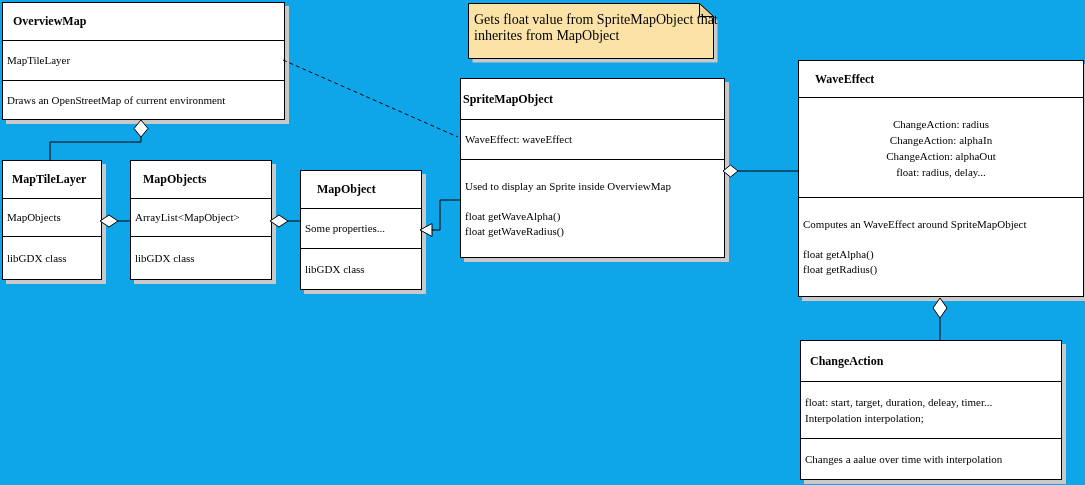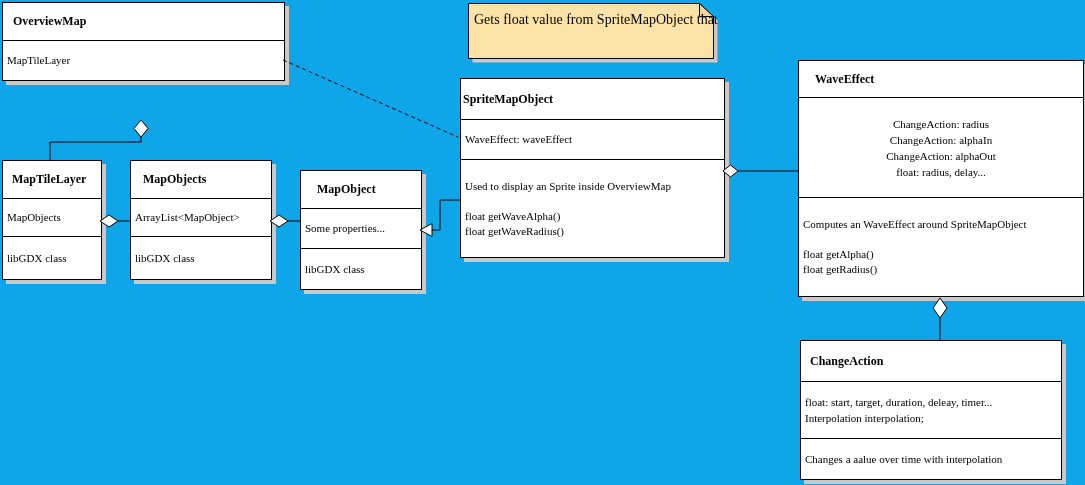--- a/index.html
+++ b/index.html
@@ -65,20 +65,23 @@
 
 <div class="canvas">
 
   <div class="uml-class" style="left:2px; top:2px; width:281px;">
     <div class="sect" style="height:37px;">
       <div class="title-row" style="padding-left:10px;">OverviewMap</div>
     </div>
     <div class="sect" style="height:39px;">
       <div class="row">MapTileLayer</div>
     </div>
+    <div class="sect" style="height:38px;">
+      <div class="row">Draws an OpenStreetMap of current environment</div>
+    </div>
   </div>
 
   <div class="uml-class" style="left:2px; top:160px; width:98px;">
     <div class="sect" style="height:37px;">
       <div class="title-row" style="padding-left:9px;">MapTileLayer</div>
     </div>
     <div class="sect" style="height:37px;">
       <div class="row">MapObjects</div>
     </div>
     <div class="sect" style="height:42px;">
@@ -157,20 +160,21 @@
   </div>
 
   <div class="note">
     <svg width="252" height="62">
       <path d="M4.5,4.5 H235 L249.5,17.5 V59.5 H4.5 Z" fill="#c9c9c9" stroke="none"></path>
       <path d="M0.5,0.5 H231.5 L245.5,13.5 V55.5 H0.5 Z" stroke="#000000" fill="#fbe3a7"></path>
       <path d="M231.5,0.5 V13.5 H245.5 Z" stroke="#000000" fill="#ecd69c"></path>
     </svg>
     <div class="note-text">
       <div>Gets float value from SpriteMapObject that</div>
+      <div>inherites from MapObject</div>
     </div>
   </div>
 
   <svg class="overlay" width="1085" height="485">
 
     <g>
       <path d="M141,137 V142 H50 V160" fill="none" stroke="#000" stroke-width="1"></path>
       <polygon points="141,120 148,128.5 141,137 134,128.5" fill="#fff" stroke="#000" stroke-width="1"></polygon>
     </g>
 

